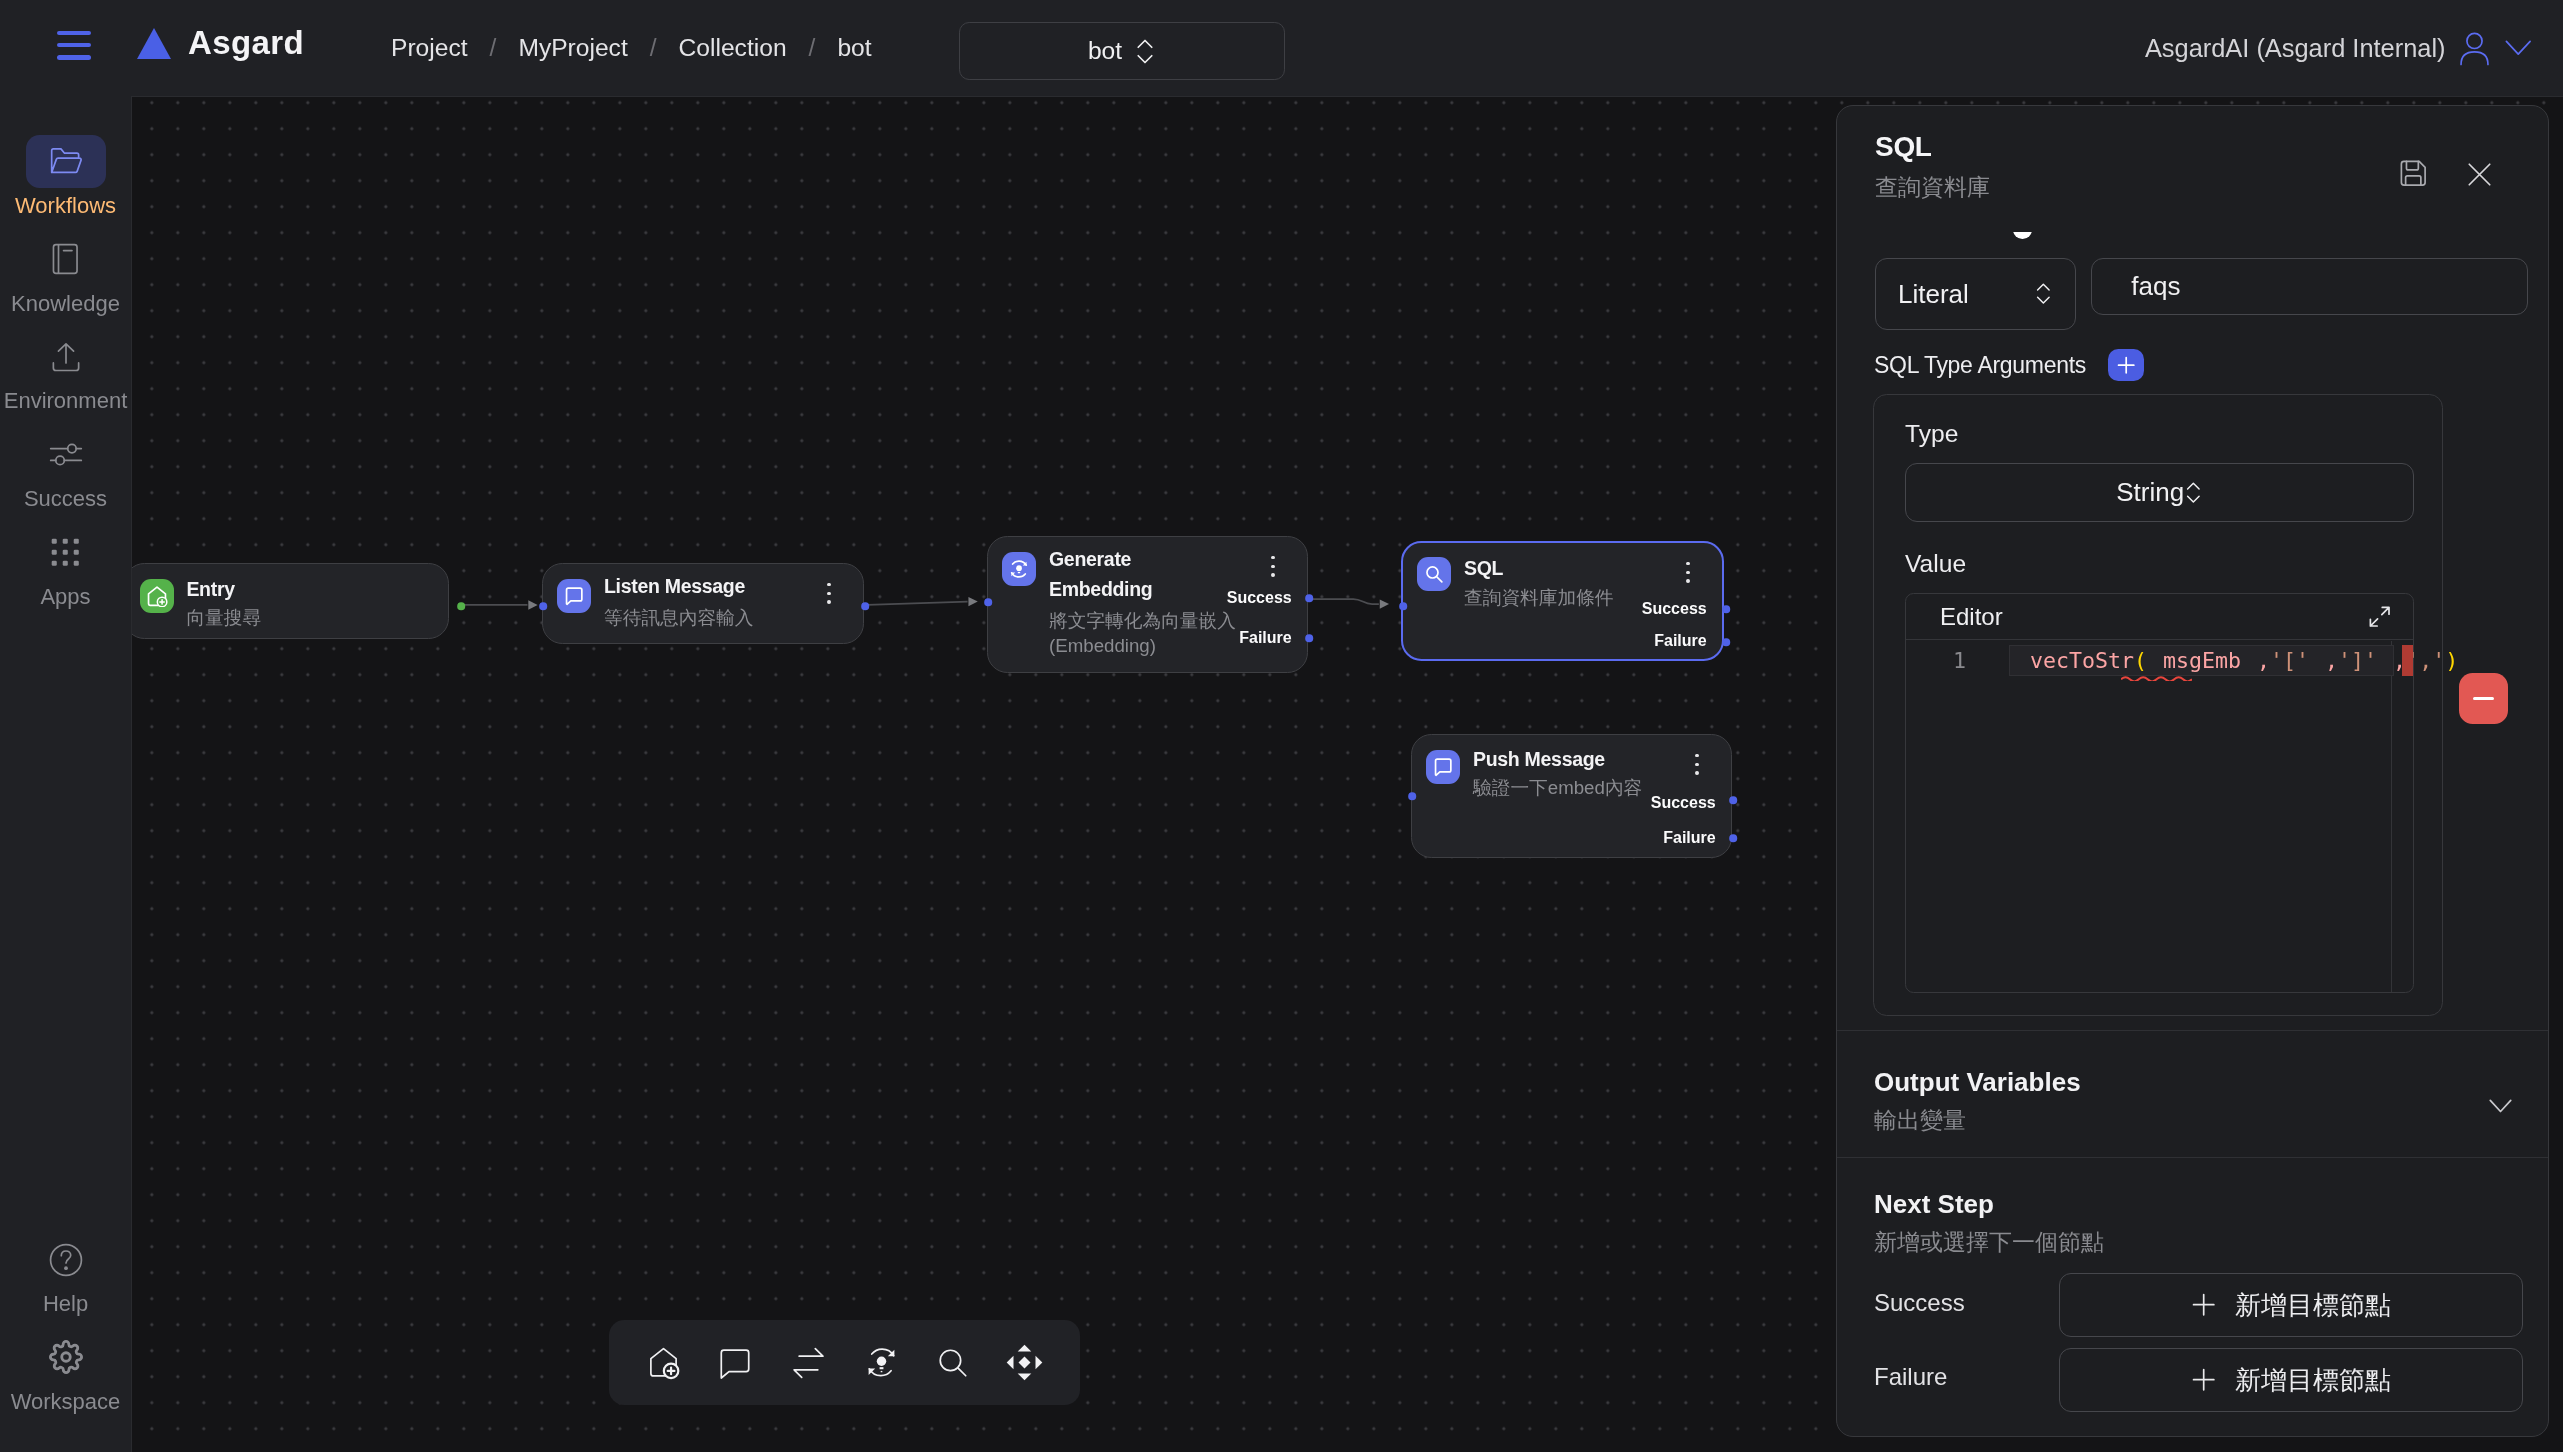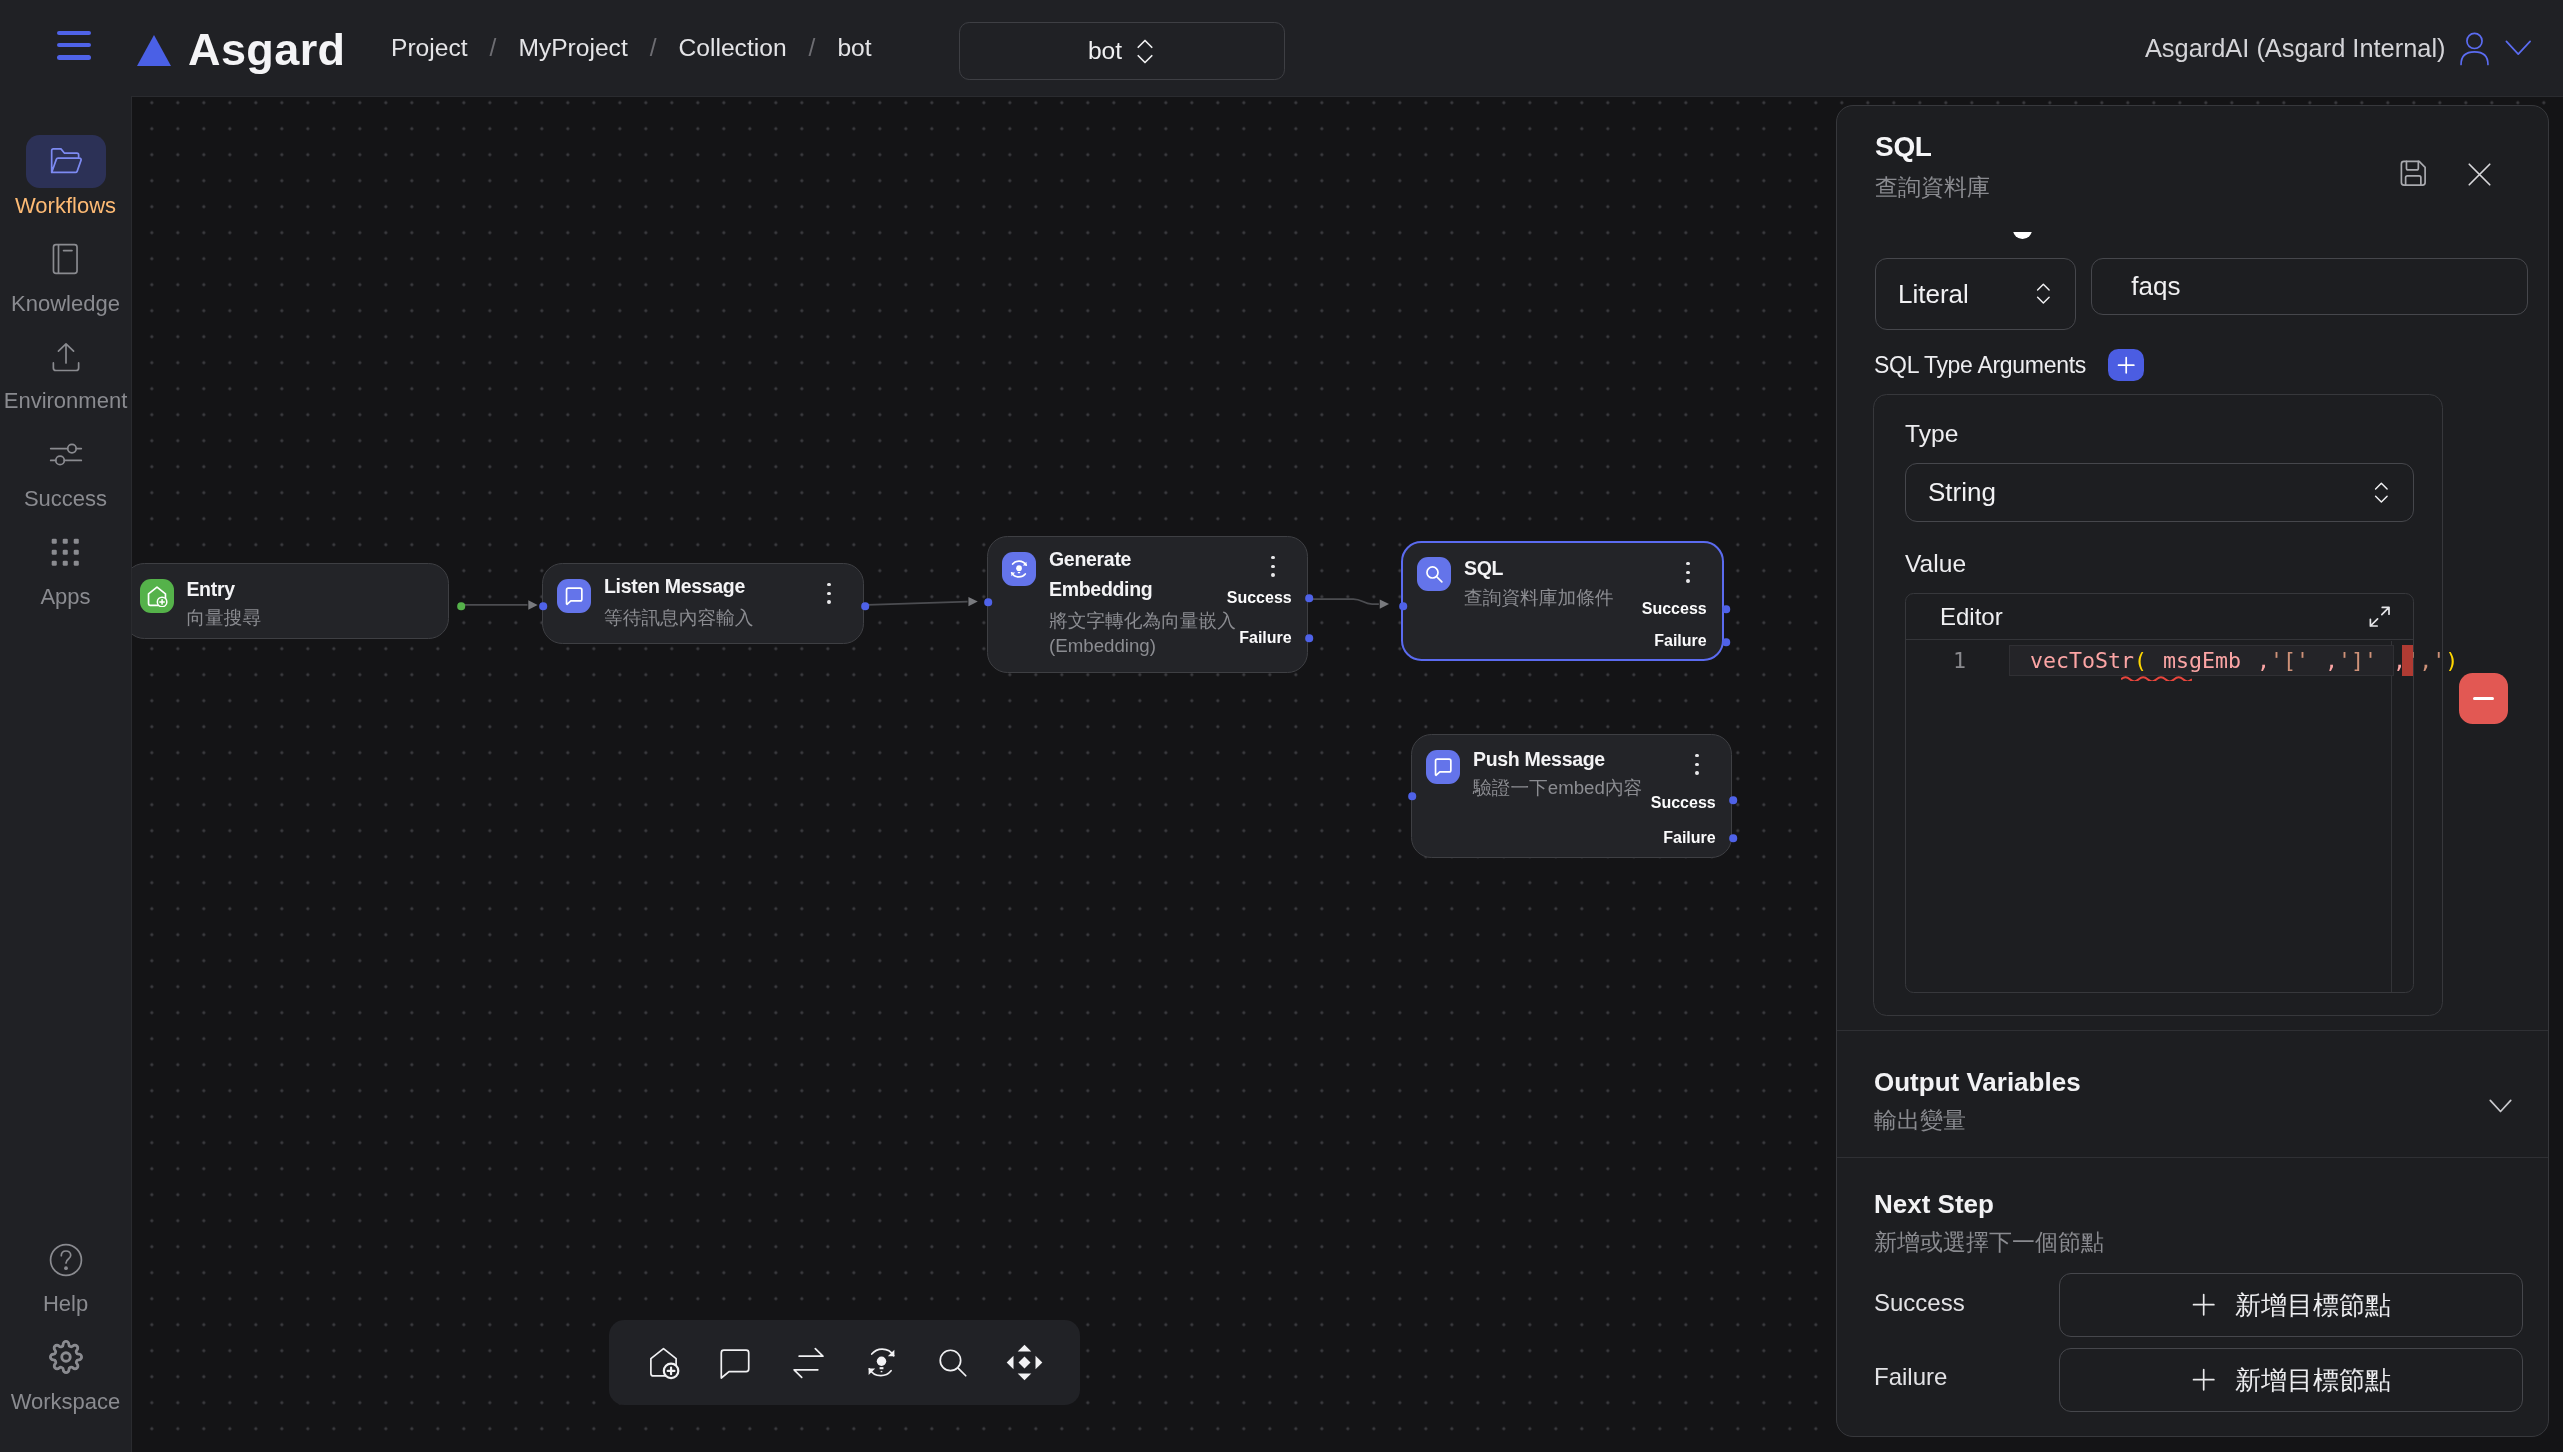--- a/index.html
+++ b/index.html
@@ -17,21 +17,21 @@
     position:absolute; left:0; top:0; width:2563px; height:96px;
     background:#202125; display:flex; align-items:center;
   }
   .hamburger { position:absolute; left:57px; top:30.5px; width:34px; height:29px;
     display:flex; flex-direction:column; justify-content:space-between; cursor:pointer; }
   .hamburger span { display:block; height:4.2px; border-radius:2.5px; background:#4f63e8; }
   .logo { position:absolute; left:137px; top:24px; display:flex; align-items:center; gap:17px; }
   .logo-triangle { width:0; height:0;
     border-left:17px solid transparent; border-right:17px solid transparent;
     border-bottom:31px solid #4a60e6; }
-  .logo-text { font-size:45px; font-weight:700; color:#f4f4f6; letter-spacing:0.4px; }
+  .logo-text { font-size:33px; font-weight:700; color:#f4f4f6; letter-spacing:0.4px; }
   .breadcrumb { position:absolute; left:391px; top:0; height:96px; display:flex; align-items:center; gap:22px; font-size:24.6px; }
   .breadcrumb .crumb { color:#e4e4e7; cursor:pointer; }
   .breadcrumb .sep { color:#6d6d72; }
   .top-select {
     position:absolute; left:959px; top:22px; width:326px; height:58px;
     border:1.7px solid #3e3f44; border-radius:10.2px;
     display:flex; align-items:center; justify-content:center; gap:12px;
     font-size:24.6px; color:#f0f0f2; cursor:pointer;
   }
   .account { position:absolute; right:30px; top:0; height:96px; display:flex; align-items:center; gap:10px; }
@@ -115,21 +115,21 @@
     display:flex; align-items:center; padding:0 39px; font-size:26px; color:#f0f0f2;
   }
   .args-head { position:absolute; left:37px; top:243px; display:flex; align-items:center; gap:22px; }
   .args-label { font-size:23px; font-weight:500; letter-spacing:-0.3px; color:#ededf0; }
   .add-btn { width:36px; height:32px; border-radius:10.2px; background:#4b5de2; color:#fff;
     display:flex; align-items:center; justify-content:center; cursor:pointer; }
 
   .arg-card { position:absolute; left:36px; top:288px; width:570px; height:622px;
     border:1.7px solid #37383c; border-radius:13.6px; }
   .arg-inner-label { position:absolute; left:31px; font-size:24.6px; color:#ededf0; }
-  .big-select { position:absolute; left:31px; width:509px; padding:0 22px; justify-content:space-between; }
+  .big-select { position:absolute; left:31px; width:509px; padding:0 22px; justify-content:center; }
   .editor-box { position:absolute; left:31px; top:198px; width:509px; height:400px;
     border:1.7px solid #37383c; border-radius:8.5px; }
   .editor-head { position:absolute; left:0; top:0; right:0; height:46px; border-bottom:0.8px solid #343539;
     display:flex; align-items:center; justify-content:space-between; padding:0 20.4px 0 34px; }
   .editor-title { font-size:24px; color:#f0f0f2; }
   .expand-btn { width:25.4px; height:25.4px; color:#e6e6e9; cursor:pointer; }
   .code-area { position:absolute; left:0; top:47px; right:0; bottom:0;
     font-family:"DejaVu Sans Mono","Liberation Mono",monospace; font-size:21.6px; }
   .code-ruler { position:absolute; top:0; bottom:0; right:21px; width:0.8px; background:#333438; }
   .code-line-band { position:absolute; left:103px; top:4.2px; width:385px; height:30.5px;

